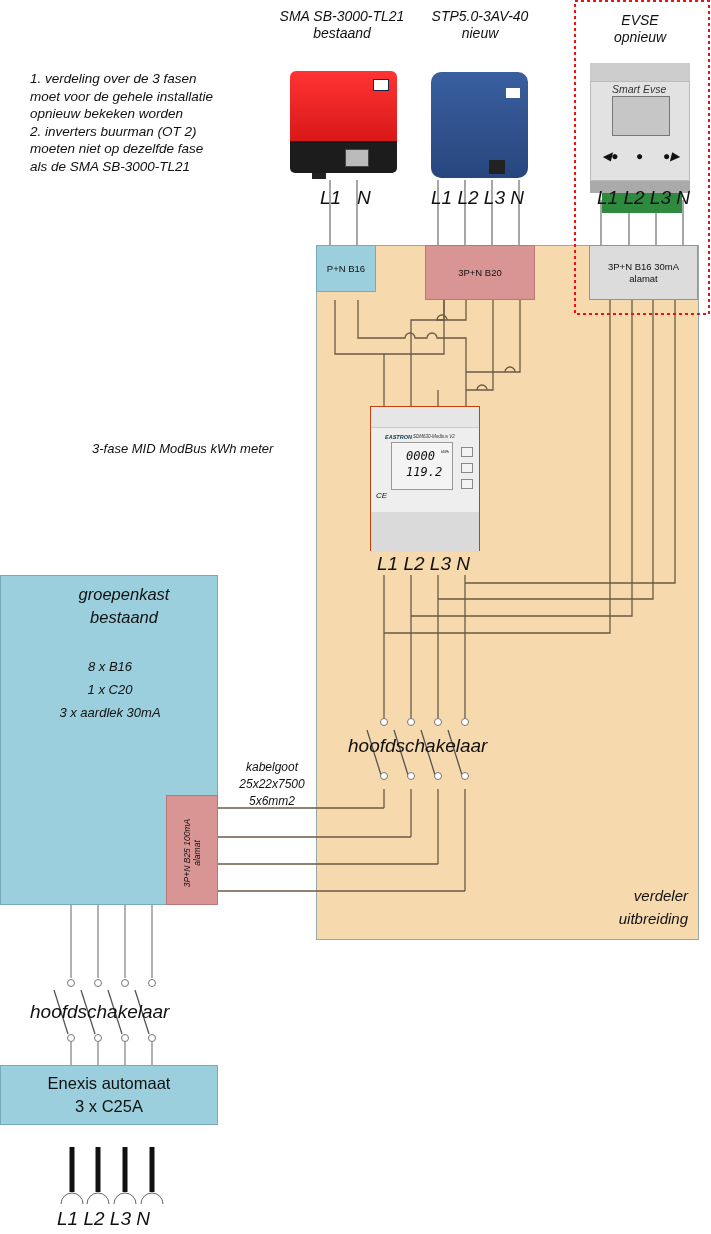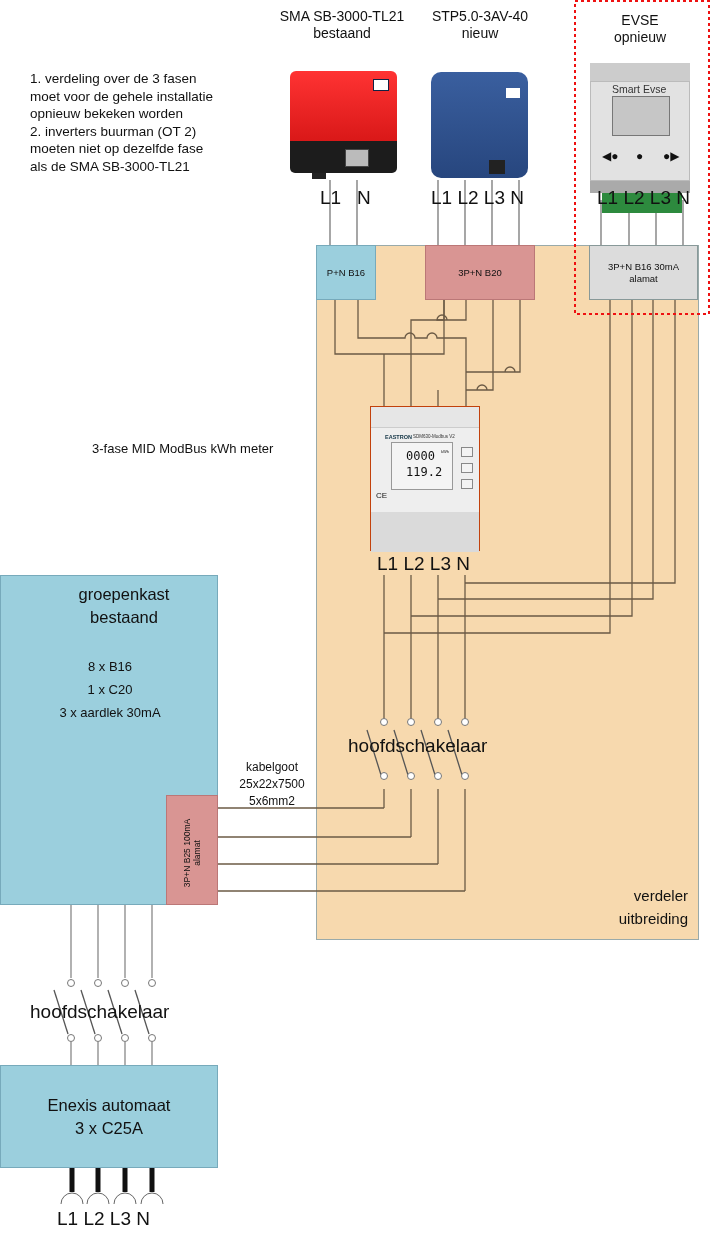--- a/index.html
+++ b/index.html
@@ -1,17 +1,17 @@
 <!DOCTYPE html>
 <html><head>
 <meta charset="utf-8">
 <style>
   html,body{margin:0;padding:0;background:#ffffff;}
   body{width:711px;height:1234px;position:relative;overflow:hidden;font-family:"Liberation Sans",sans-serif;color:#111;}
-  .abs{position:absolute;}
+  .abs{position:absolute;font-style:italic;}
   .center{text-align:center;}
   .note{left:30px;top:70px;font-size:13.5px;line-height:17.5px;white-space:pre;}
   .title{font-size:14px;line-height:17px;white-space:pre;text-align:center;}
   svg{position:absolute;left:0;top:0;}
   .box{position:absolute;box-sizing:border-box;display:flex;align-items:center;justify-content:center;text-align:center;}
   .phase{font-size:19px;white-space:pre;letter-spacing:0px;}
 </style>
 </head>
 <body>
 
@@ -149,21 +149,21 @@
   <div style="position:absolute;left:22px;top:20px;font-size:10.5px;color:#333;text-align:right;">Smart Evse</div>
   <div style="position:absolute;left:22px;top:33px;width:56px;height:38px;background:#c6c6c6;border:1px solid #777;"></div>
   <div style="position:absolute;left:12px;top:86px;font-size:12px;">◀●</div>
   <div style="position:absolute;left:46px;top:86px;font-size:12px;">●</div>
   <div style="position:absolute;left:73px;top:86px;font-size:12px;">●▶</div>
   <div style="position:absolute;left:0;top:118px;width:100px;height:12px;background:#aaa;"></div>
   <div style="position:absolute;left:12px;top:130px;width:80px;height:20px;background:#2d8a3e;"></div>
 </div>
 <div class="abs phase" style="left:597px;top:187px;color:#111;">L1 L2 L3 N</div>
 
-<div class="box" style="left:316px;top:245px;width:60px;height:55px;background:#9bcfdd;border:1px solid #7ab;font-size:9.5px;">
+<div class="box" style="left:316px;top:245px;width:60px;height:47px;background:#9bcfdd;border:1px solid #7ab;font-size:9.5px;">
   <span>P+N B16</span>
 </div>
 <div class="box" style="left:425px;top:245px;width:110px;height:55px;background:#d99593;border:1px solid #b77;font-size:9.5px;">
   <span>3P+N B20</span>
 </div>
 <div class="box" style="left:589px;top:245px;width:109px;height:55px;background:#dcdcdc;border:1px solid #899;font-size:9.5px;white-space:pre;line-height:12px;">
   <span>3P+N B16 30mA
 alamat</span>
 </div>
 
@@ -200,18 +200,18 @@
 25x22x7500
 5x6mm2</div>
 
 <div class="abs" style="left:348px;top:735px;font-size:19px;">hoofdschakelaar</div>
 
 <div class="abs" style="left:586px;top:884px;width:102px;text-align:right;font-size:15px;line-height:23px;white-space:pre;">verdeler
 uitbreiding</div>
 
 <div class="abs" style="left:30px;top:1001px;font-size:19px;">hoofdschakelaar</div>
 
-<div class="box" style="left:0;top:1065px;width:218px;height:103px;background:#9bcfdd;border:1px solid #7ab;font-size:16.5px;line-height:23px;white-space:pre;">
+<div class="box" style="left:0;top:1065px;width:218px;height:60px;background:#9bcfdd;border:1px solid #7ab;font-size:16.5px;line-height:23px;white-space:pre;">
   <span>Enexis automaat
 3 x C25A</span>
 </div>
 
 <div class="abs phase" style="left:57px;top:1208px;">L1 L2 L3 N</div>
 
 </body></html>

